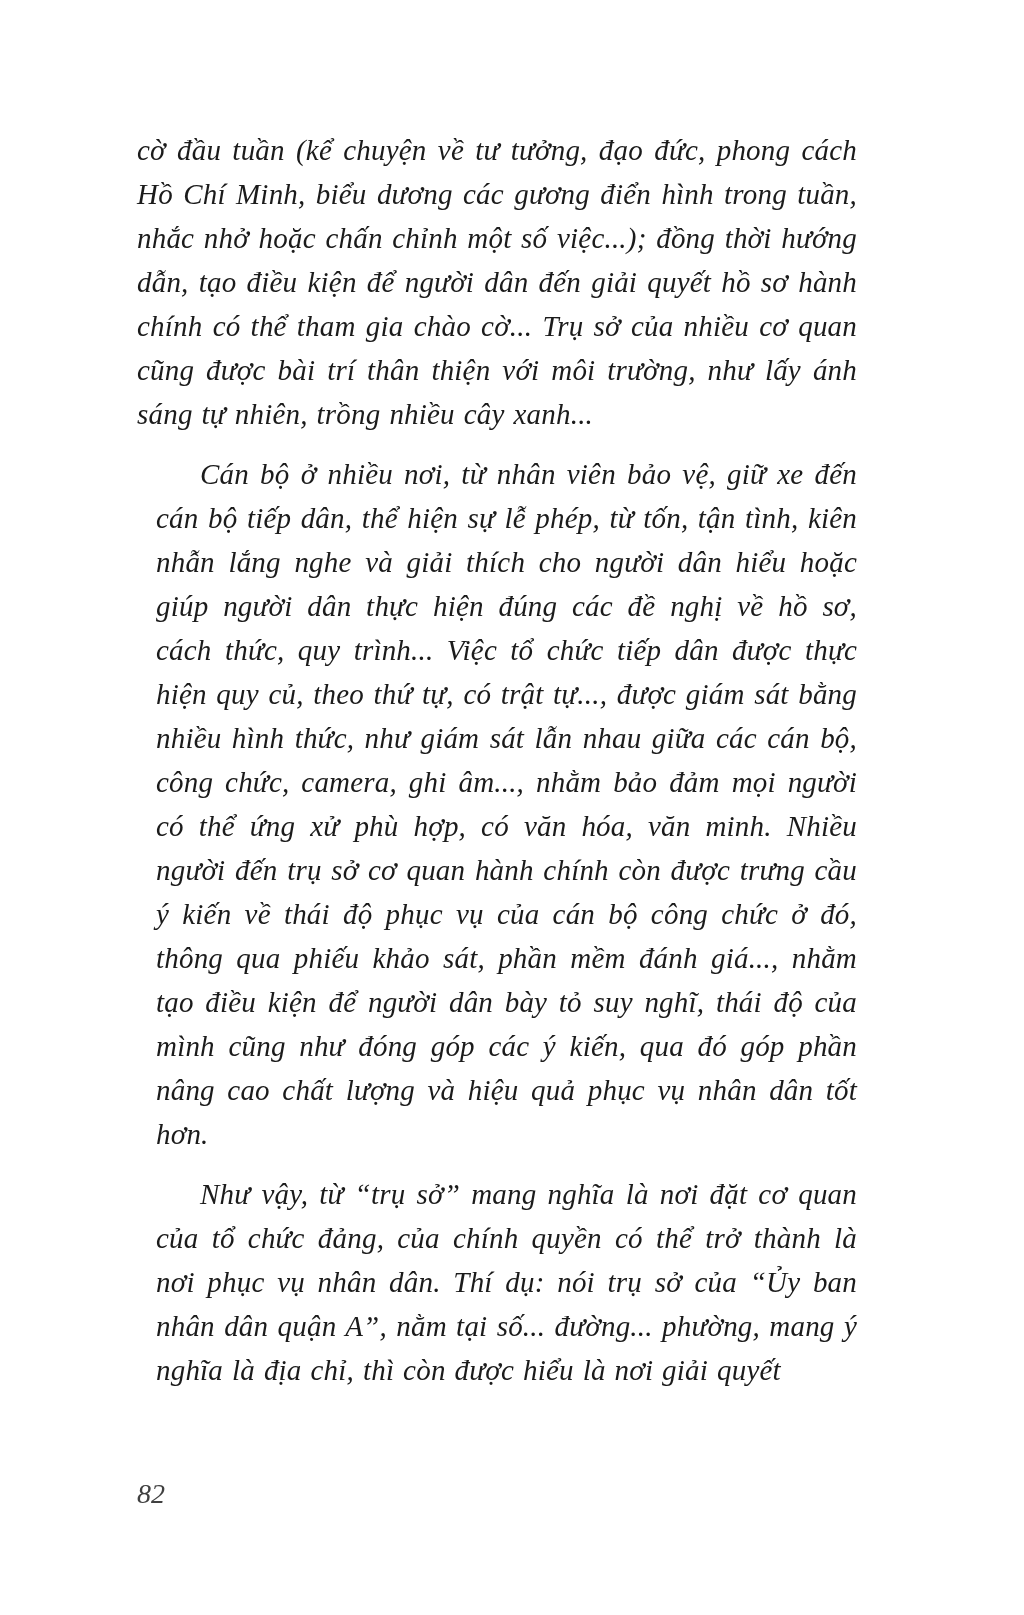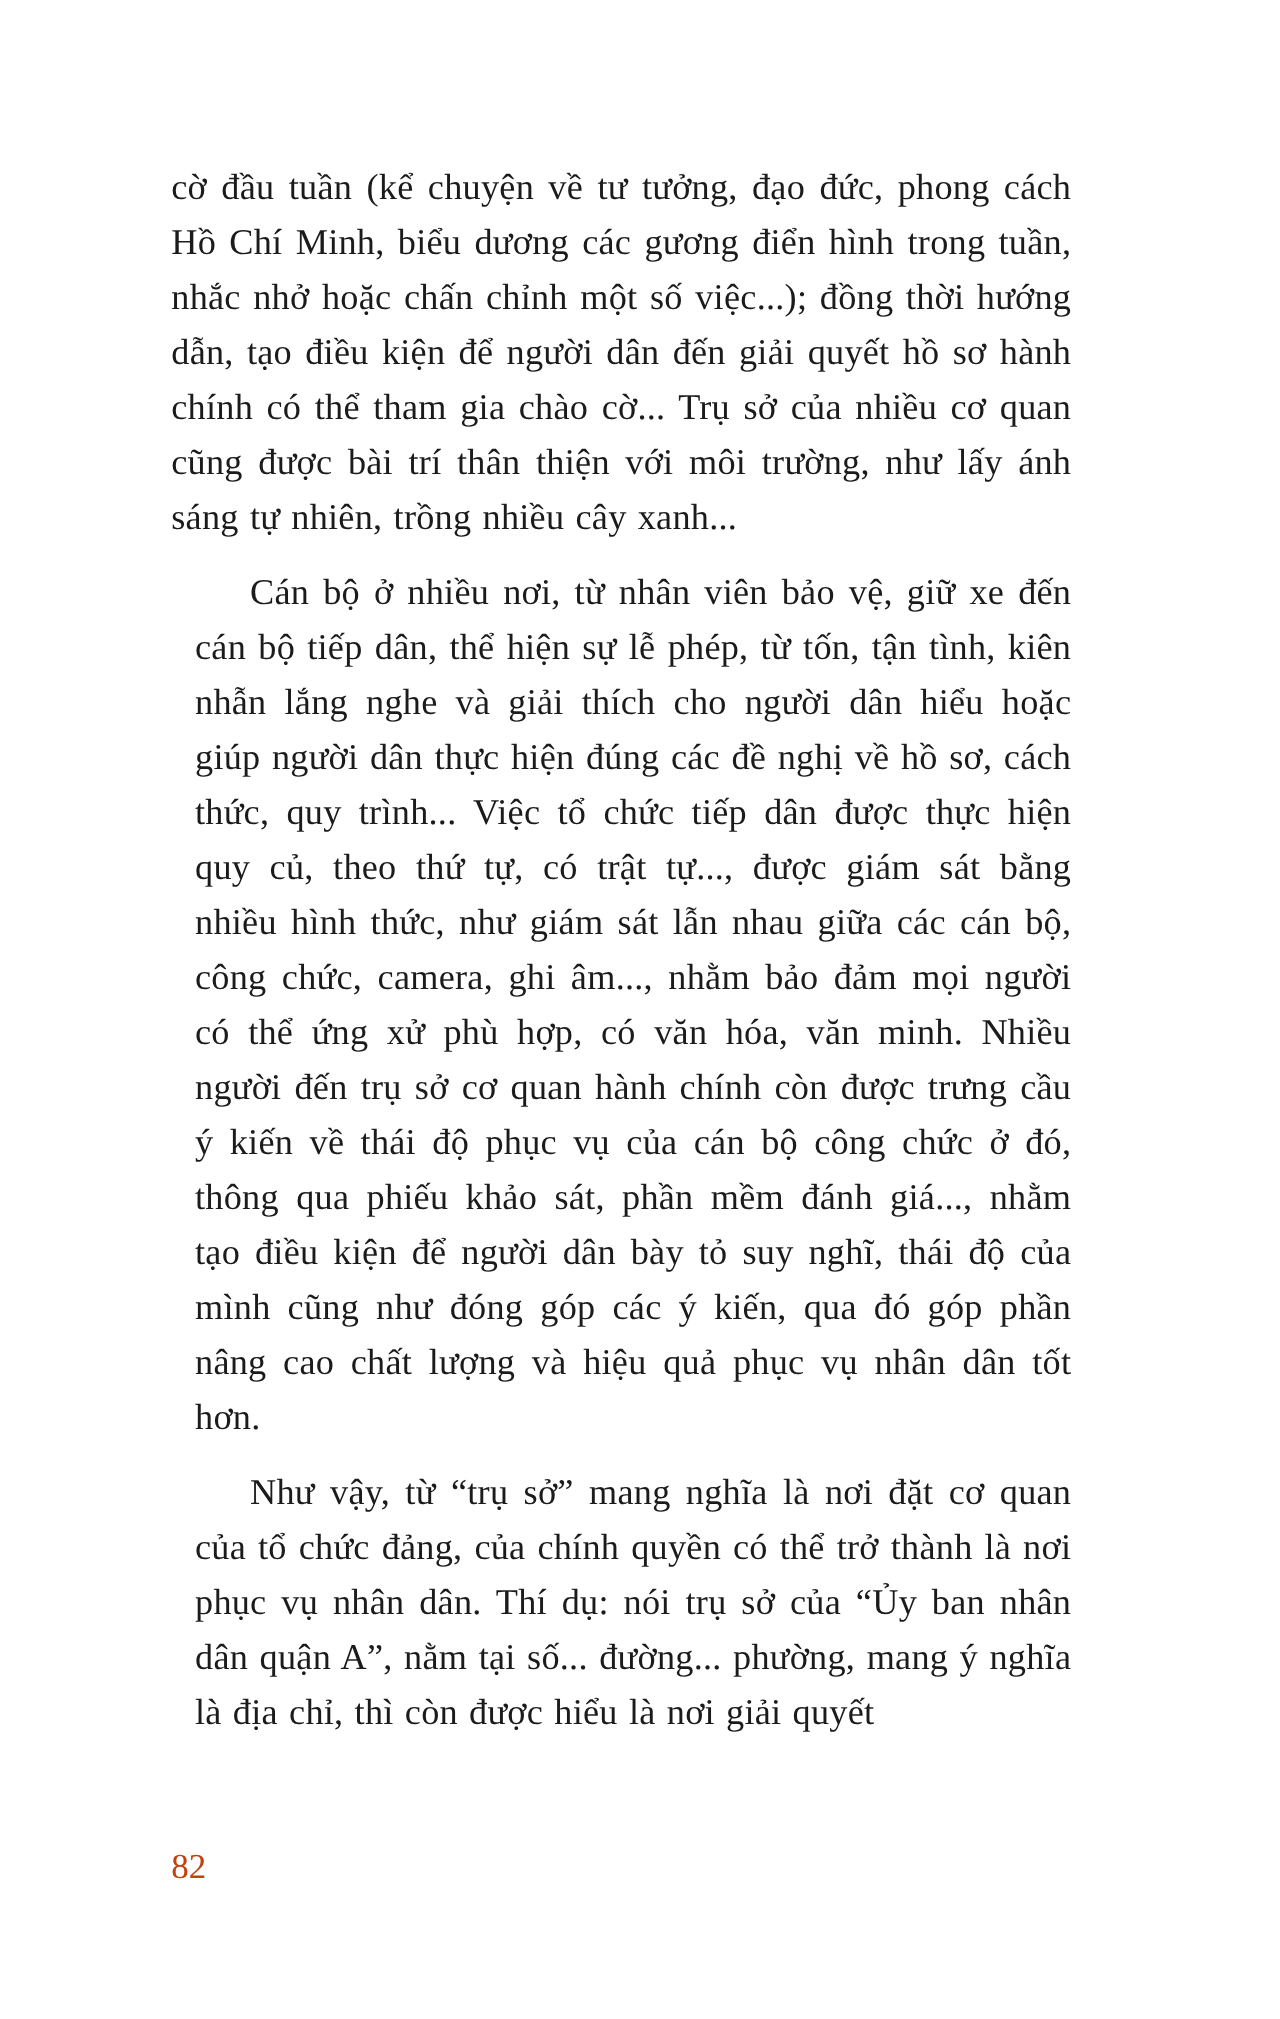--- a/index.html
+++ b/index.html
@@ -10,39 +10,40 @@
     .page {
       position: relative;
       width: 1024px;
       height: 1615px;
       background: #ffffff;
       color: #1b1b1b;
       font-family: "Liberation Serif", "DejaVu Serif", serif;
       box-sizing: border-box;
       padding: 128px 167px 0 137px;
       overflow: hidden;
+      font-style: italic;
     }
     .body-text p {
       margin: 0 0 16px 0;
       font-size: 29px;
       line-height: 44px;
       text-align: justify;
       letter-spacing: 0.2px;
       word-spacing: 1.5px;
     }
     .body-text p.indent {
       text-indent: 44px;
       margin-left: 19px;
     }
     .page-number {
       position: absolute;
       left: 137px;
       top: 1478px;
       font-size: 28px;
-      color: #c2410c;
+      color: #404040;
     }
   </style>
 </head>
 <body>
 
 <div class="page">
   <div class="body-text">
     <p>cờ đầu tuần (kể chuyện về tư tưởng, đạo đức, phong cách Hồ Chí Minh, biểu dương các gương điển hình trong tuần, nhắc nhở hoặc chấn chỉnh một số việc...); đồng thời hướng dẫn, tạo điều kiện để người dân đến giải quyết hồ sơ hành chính có thể tham gia chào cờ... Trụ sở của nhiều cơ quan cũng được bài trí thân thiện với môi trường, như lấy ánh sáng tự nhiên, trồng nhiều cây xanh...</p>
     <p class="indent">Cán bộ ở nhiều nơi, từ nhân viên bảo vệ, giữ xe đến cán bộ tiếp dân, thể hiện sự lễ phép, từ tốn, tận tình, kiên nhẫn lắng nghe và giải thích cho người dân hiểu hoặc giúp người dân thực hiện đúng các đề nghị về hồ sơ, cách thức, quy trình... Việc tổ chức tiếp dân được thực hiện quy củ, theo thứ tự, có trật tự..., được giám sát bằng nhiều hình thức, như giám sát lẫn nhau giữa các cán bộ, công chức, camera, ghi âm..., nhằm bảo đảm mọi người có thể ứng xử phù hợp, có văn hóa, văn minh. Nhiều người đến trụ sở cơ quan hành chính còn được trưng cầu ý kiến về thái độ phục vụ của cán bộ công chức ở đó, thông qua phiếu khảo sát, phần mềm đánh giá..., nhằm tạo điều kiện để người dân bày tỏ suy nghĩ, thái độ của mình cũng như đóng góp các ý kiến, qua đó góp phần nâng cao chất lượng và hiệu quả phục vụ nhân dân tốt hơn.</p>
     <p class="indent">Như vậy, từ “trụ sở” mang nghĩa là nơi đặt cơ quan của tổ chức đảng, của chính quyền có thể trở thành là nơi phục vụ nhân dân. Thí dụ: nói trụ sở của “Ủy ban nhân dân quận A”, nằm tại số... đường... phường, mang ý nghĩa là địa chỉ, thì còn được hiểu là nơi giải quyết</p>

